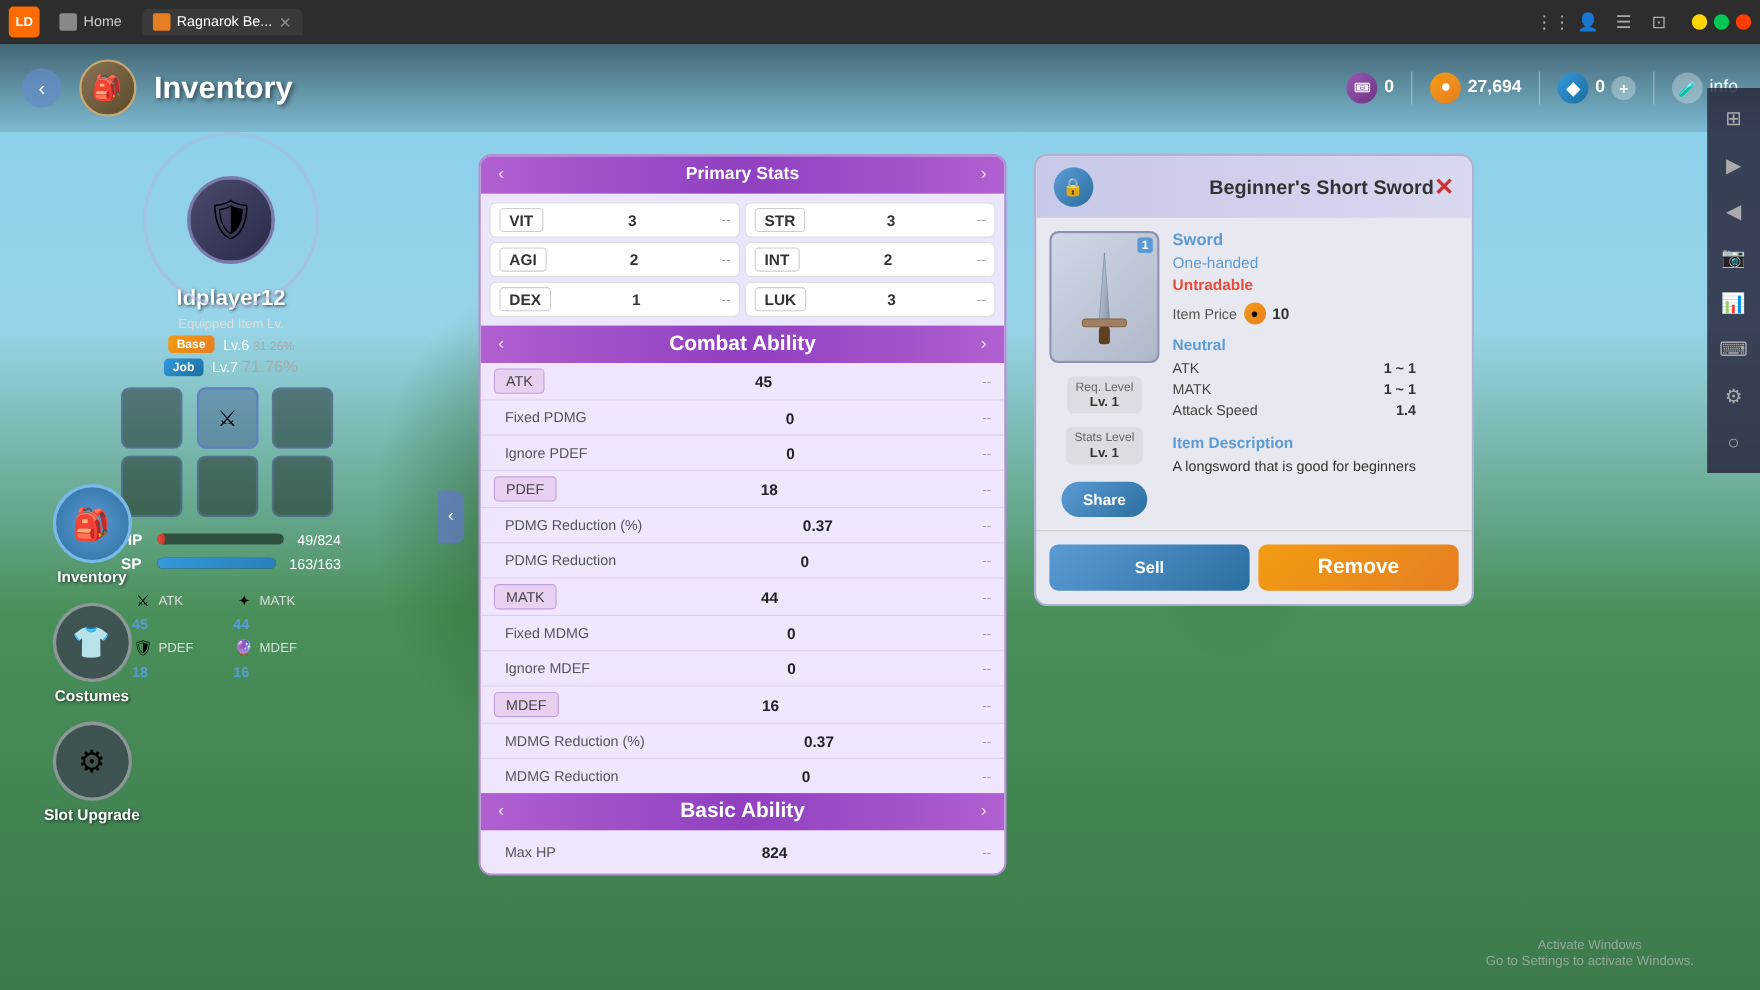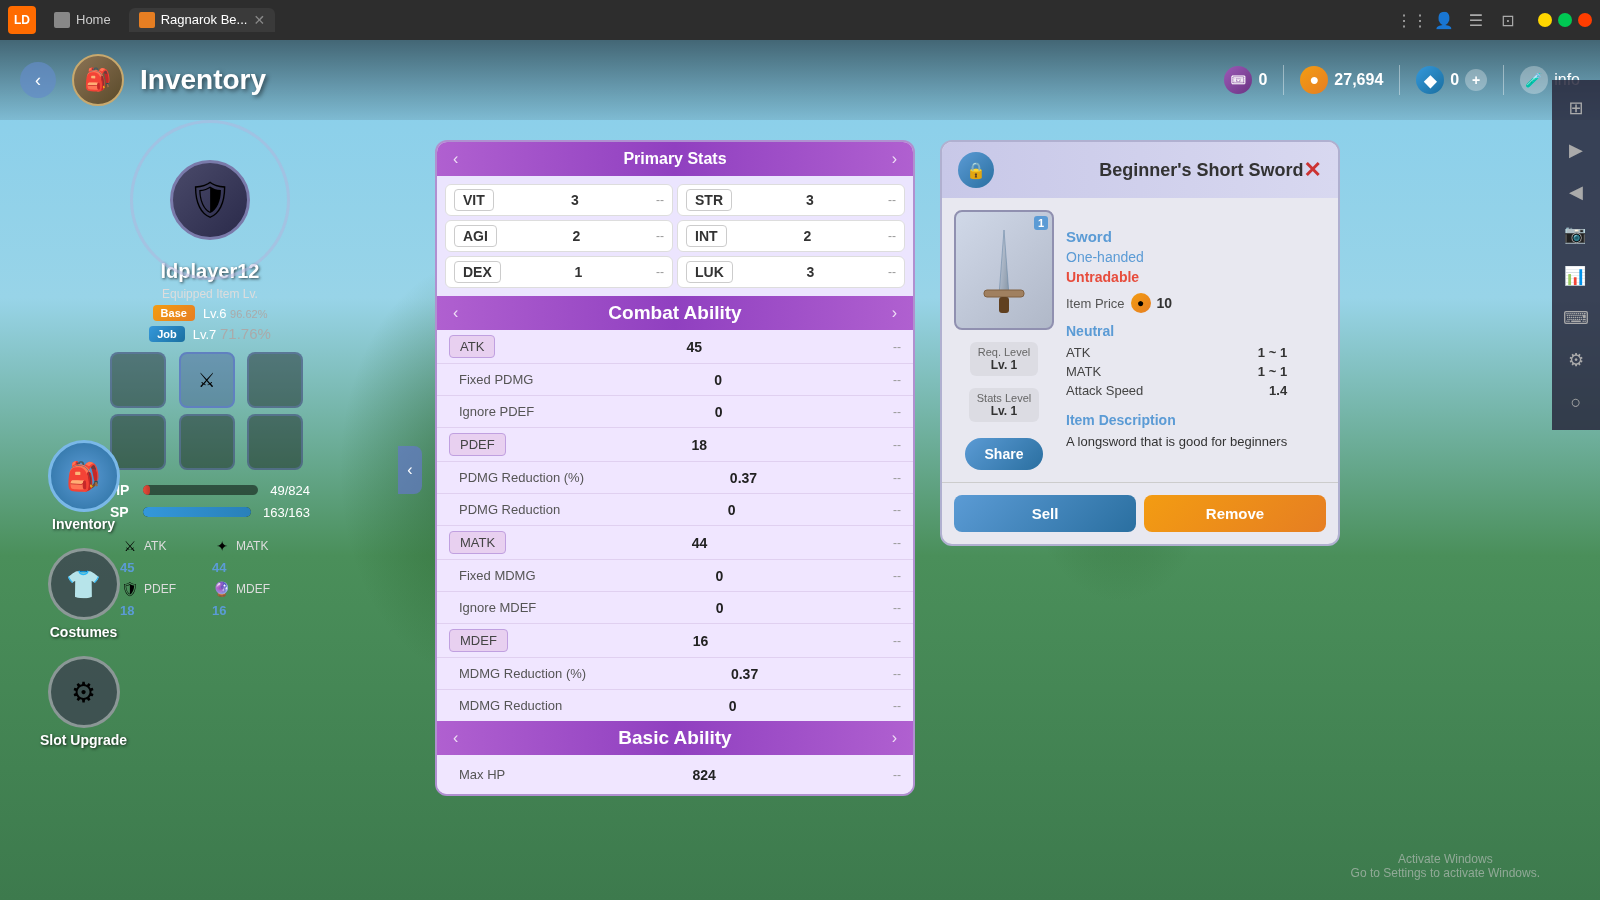--- a/index.html
+++ b/index.html
@@ -645,21 +645,20 @@
       color: white;
       font-size: 11px;
       padding: 1px 4px;
       border-radius: 3px;
       font-weight: bold;
     }
     .item-type-info {
       display: flex;
       flex-direction: column;
       gap: 4px;
-      justify-content: center;
     }
     .item-type-sword { color: #5b9bd5; font-size: 15px; font-weight: bold; }
     .item-type-hand { color: #5b9bd5; font-size: 14px; }
     .item-untradable { color: #e74c3c; font-size: 14px; font-weight: bold; }
     .item-price-row {
       display: flex;
       align-items: center;
       gap: 6px;
       margin-top: 4px;
     }
@@ -755,21 +754,21 @@
       font-weight: bold;
       cursor: pointer;
       flex: 1;
     }
     .remove-btn {
       background: linear-gradient(135deg, #f39c12, #e67e22);
       color: white;
       border: none;
       border-radius: 8px;
       padding: 10px 24px;
-      font-size: 15px;
+      font-size: 19px;
       font-weight: bold;
       cursor: pointer;
       flex: 1;
     }
 
     
     .activate-windows {
       position: absolute;
       bottom: 20px;
       right: 60px;
@@ -856,21 +855,21 @@
       <div class="avatar-emblem">🛡</div>
       <div class="avatar-ring"></div>
     </div>
     <div class="character-name">ldplayer12</div>
     <div class="equipped-label">Equipped Item Lv.</div>
 
     <div class="level-row">
       <span class="level-badge level-base">Base</span>
       <span class="level-text">
         <span>Lv.6</span>
-        <span style="font-size:11px;color:#aaa;"> <span>96.62%</span></span>
+        <span style="font-size:11px;color:#aaa;"> <span>31.26%</span></span>
       </span>
     </div>
     <div class="level-row">
       <span class="level-badge level-job">Job</span>
       <span class="level-text">
         <span>Lv.7</span>
         <span style="font-size:15px;color:#aaa;"> <span>71.76%</span></span>
       </span>
     </div>
 

